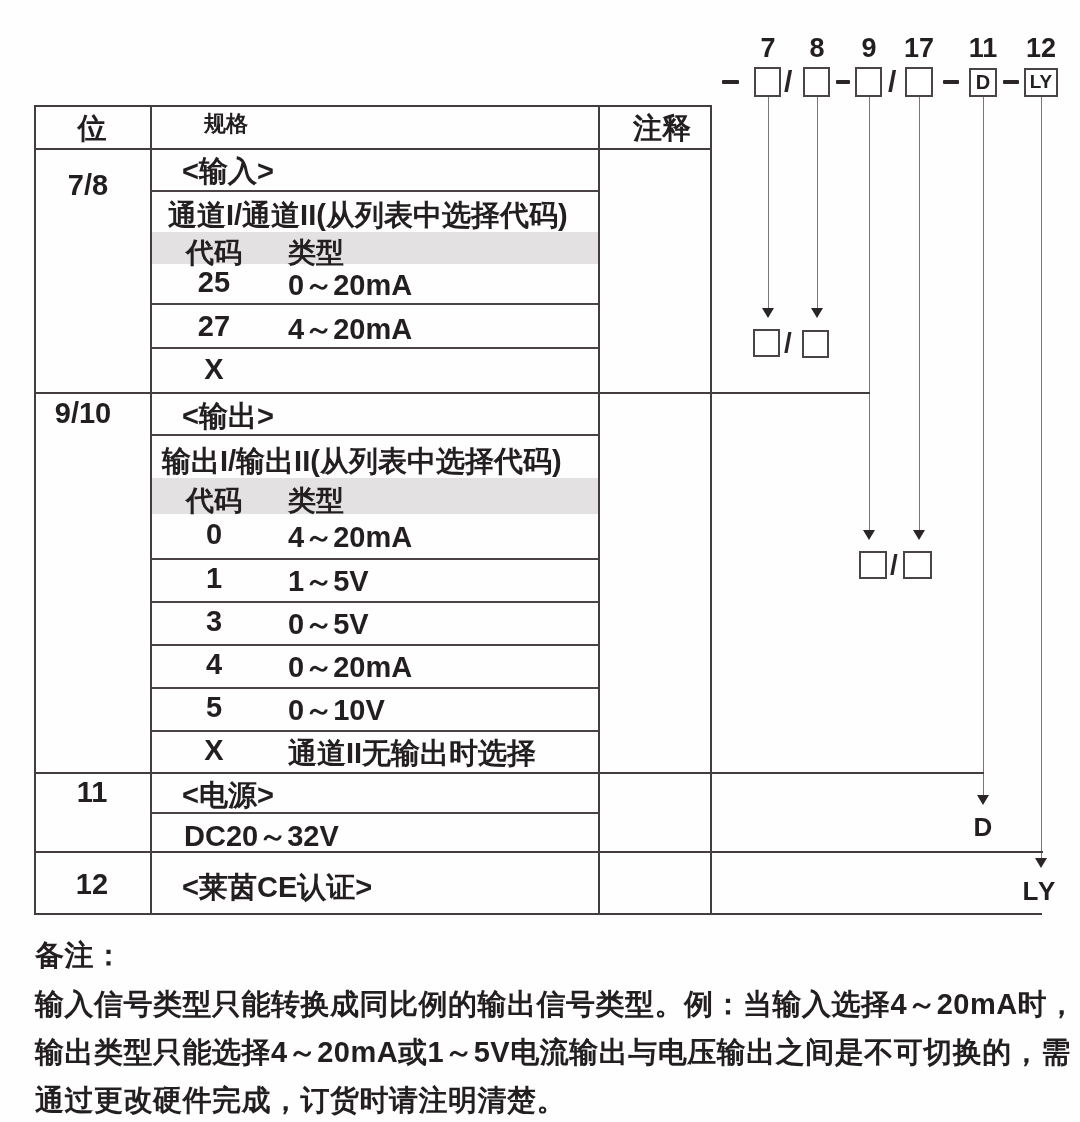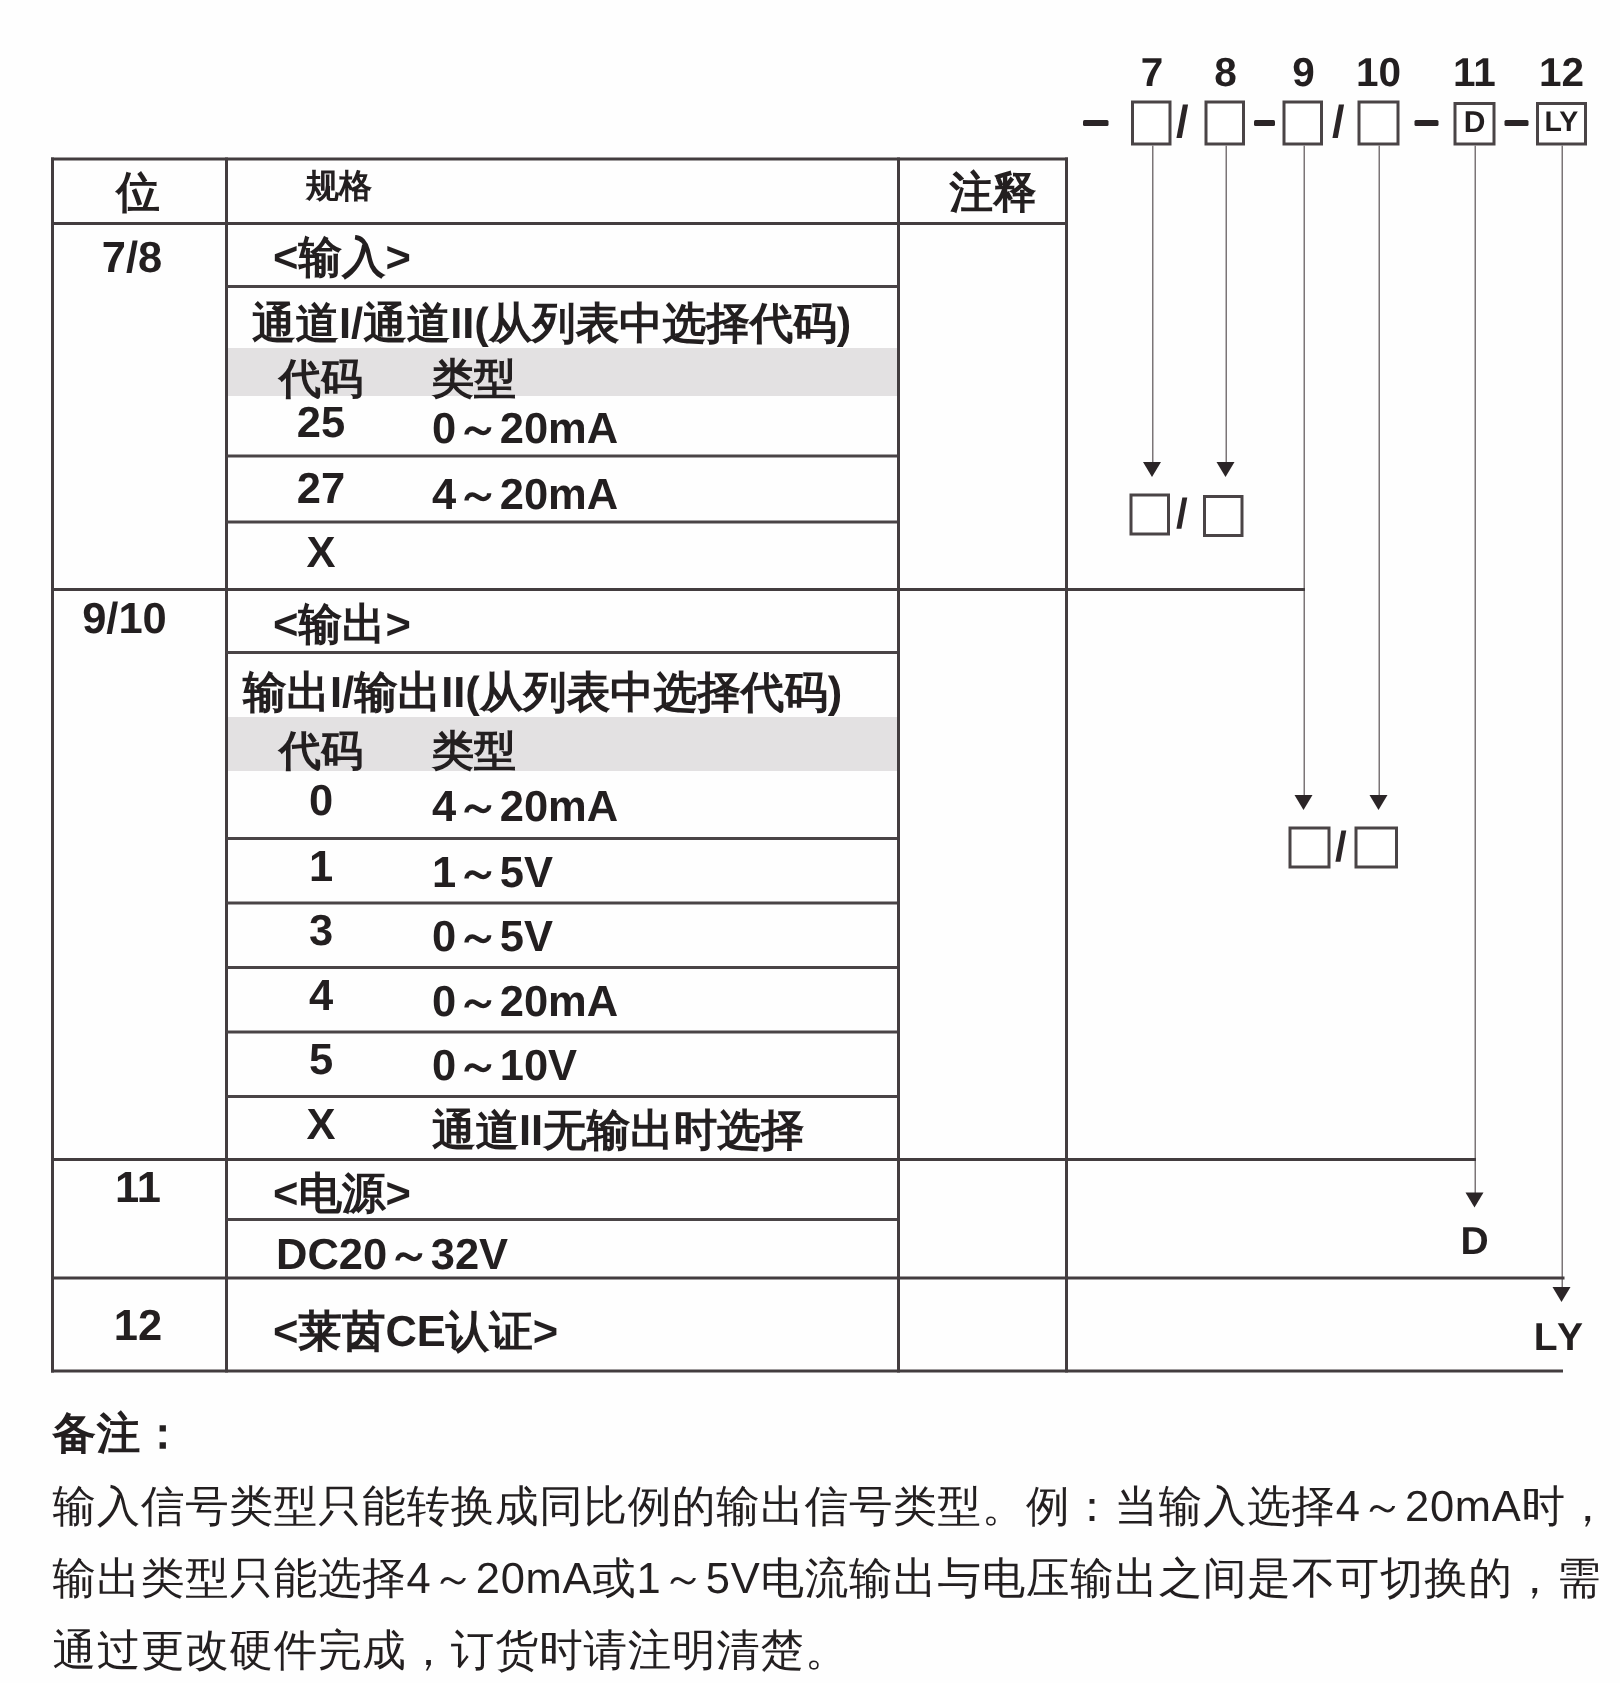--- a/index.html
+++ b/index.html
@@ -16,32 +16,32 @@
   .arrow{position:absolute;width:0;height:0;border-left:6px solid transparent;border-right:6px solid transparent;border-top:10px solid #2b2527;}
   .txt{position:absolute;color:#231f20;font-weight:600;white-space:nowrap;}
   .ctr{text-align:center;}
   .dash{position:absolute;background:#2b2527;height:4px;border-radius:1px;}
   .slash{position:absolute;color:#2b2527;font-weight:700;font-size:30px;line-height:34px;}
   .titlebar{
     position:absolute;left:34px;top:62px;width:676px;height:43px;background:#e3e1e2;
     display:flex;justify-content:space-between;align-items:center;box-sizing:border-box;
     padding:0 6px 0 10px;font-size:31px;font-weight:700;
   }
-  .notes-line{position:absolute;left:35px;font-size:29px;font-weight:400;white-space:nowrap;letter-spacing:0.5px;}
+  .notes-line{position:absolute;left:35px;font-size:29px;font-weight:700;white-space:nowrap;letter-spacing:0.5px;}
 </style>
 </head>
 <body>
 
 <div id="canvas">
 
 
   <div class="txt ctr" style="left:743px;top:33px;width:50px;font-size:27px;">7</div>
   <div class="txt ctr" style="left:792px;top:33px;width:50px;font-size:27px;">8</div>
   <div class="txt ctr" style="left:844px;top:33px;width:50px;font-size:27px;">9</div>
-  <div class="txt ctr" style="left:894px;top:33px;width:50px;font-size:27px;">10</div>
+  <div class="txt ctr" style="left:894px;top:33px;width:50px;font-size:27px;">17</div>
   <div class="txt ctr" style="left:958px;top:33px;width:50px;font-size:27px;">11</div>
   <div class="txt ctr" style="left:1016px;top:33px;width:50px;font-size:27px;">12</div>
 
   <div class="dash" style="left:722px;top:80px;width:17px;"></div>
   <div class="box" style="left:754px;top:67px;width:27px;height:30px;"></div>
   <div class="slash" style="left:784px;top:65px;">/</div>
   <div class="box" style="left:803px;top:67px;width:27px;height:30px;"></div>
   <div class="dash" style="left:836px;top:80px;width:14px;"></div>
   <div class="box" style="left:855px;top:67px;width:27px;height:30px;"></div>
   <div class="slash" style="left:888px;top:65px;">/</div>
@@ -99,21 +99,21 @@
   <div class="sline" style="left:151px;top:601px;width:447px;"></div>
   <div class="sline" style="left:151px;top:644px;width:447px;"></div>
   <div class="sline" style="left:151px;top:687px;width:447px;"></div>
   <div class="sline" style="left:151px;top:730px;width:447px;"></div>
   <div class="sline" style="left:151px;top:812px;width:447px;"></div>
 
   <div class="txt ctr" style="left:34px;top:109px;width:116px;font-size:29px;font-weight:700;">位</div>
   <div class="txt" style="left:204px;top:109px;font-size:22px;font-weight:700;">规格</div>
   <div class="txt ctr" style="left:598px;top:109px;width:128px;font-size:29px;font-weight:700;">注释</div>
 
-  <div class="txt ctr" style="left:34px;top:156px;width:108px;font-size:29px;">7/8</div>
+  <div class="txt ctr" style="left:34px;top:169px;width:108px;font-size:29px;">7/8</div>
   <div class="txt" style="left:182px;top:152px;font-size:29px;">&lt;输入&gt;</div>
   <div class="txt" style="left:168px;top:196px;font-size:29px;">通道I/通道II(从列表中选择代码)</div>
   <div class="txt ctr" style="left:164px;top:234px;width:100px;font-size:28px;">代码</div>
   <div class="txt" style="left:288px;top:234px;font-size:28px;">类型</div>
 
   <div class="txt ctr" style="left:164px;top:266px;width:100px;font-size:29px;">25</div>
   <div class="txt" style="left:288px;top:266px;font-size:29px;">0～20mA</div>
   <div class="txt ctr" style="left:164px;top:310px;width:100px;font-size:29px;">27</div>
   <div class="txt" style="left:288px;top:310px;font-size:29px;">4～20mA</div>
   <div class="txt ctr" style="left:164px;top:353px;width:100px;font-size:29px;">X</div>

